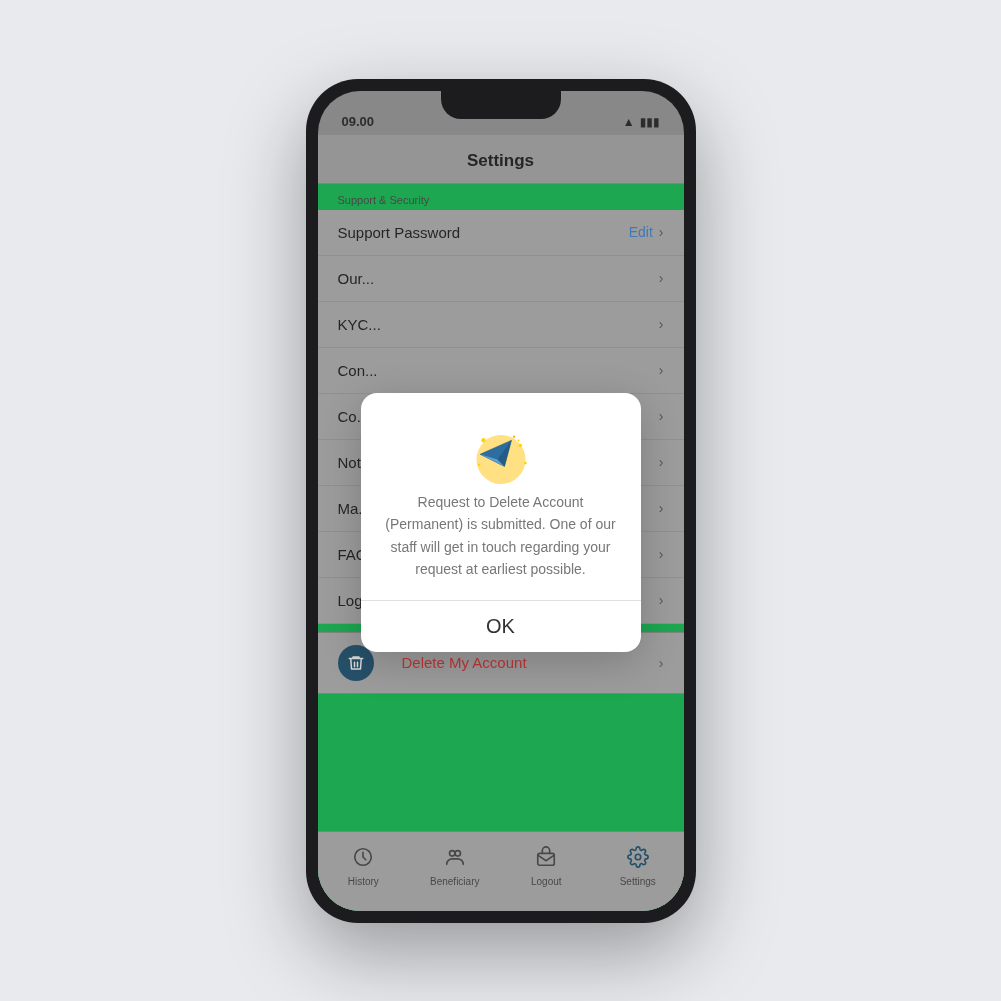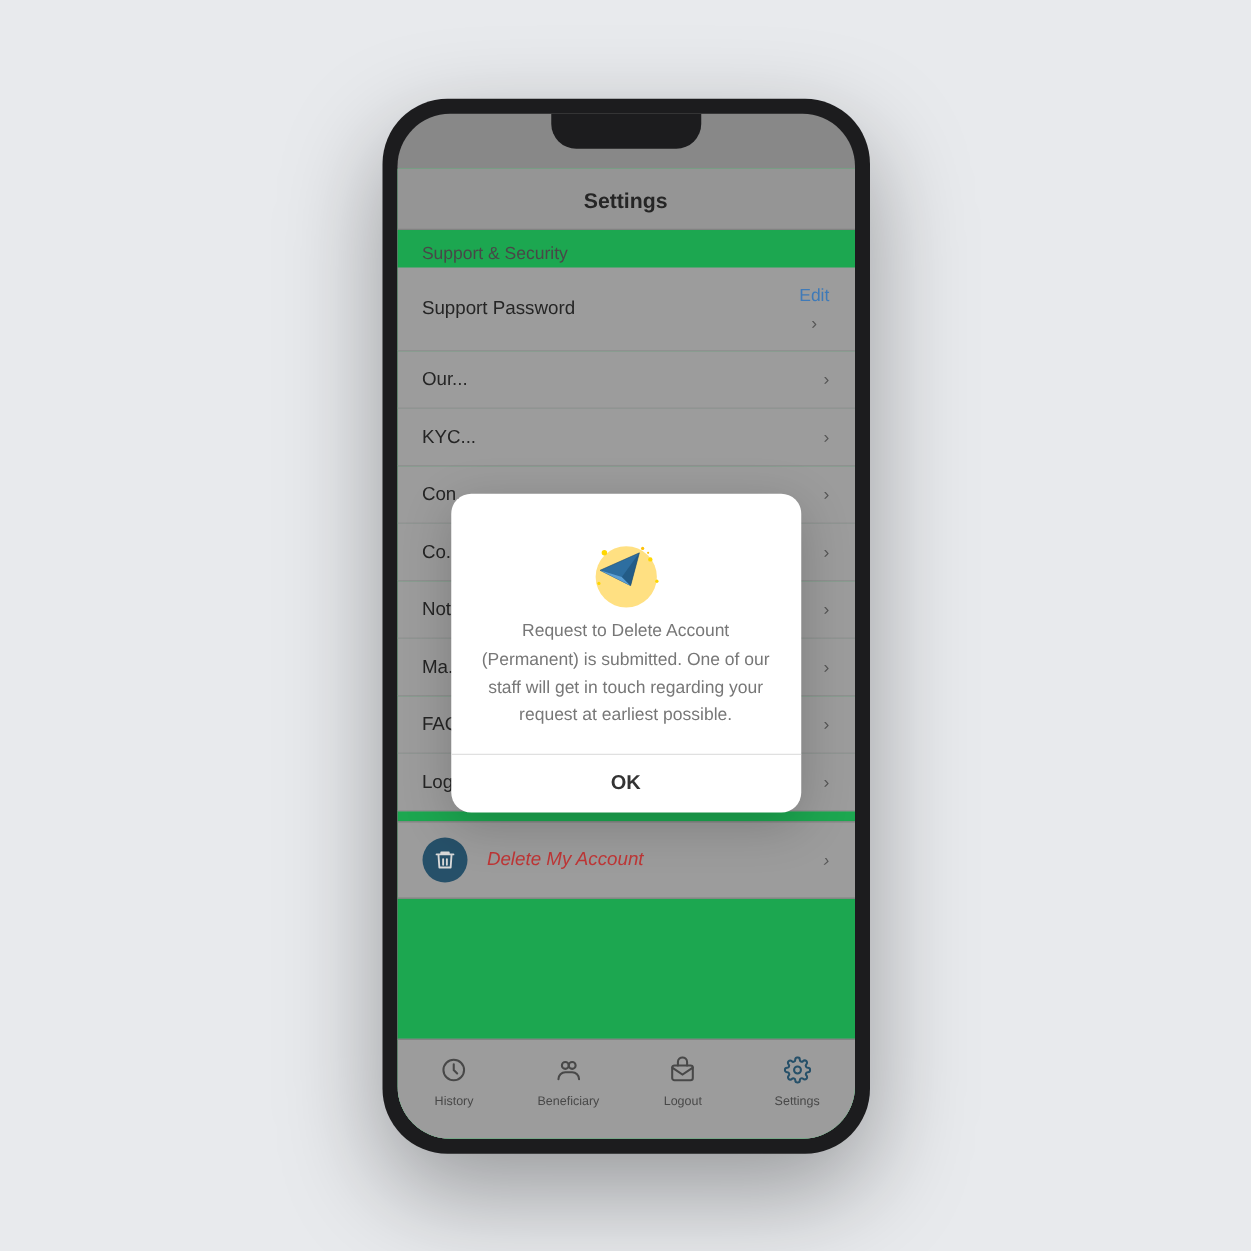--- a/index.html
+++ b/index.html
@@ -101,21 +101,21 @@
       text-align: center;
       padding: 16px 0 12px;
       font-size: 17px;
       font-weight: 600;
       color: #2c2c2c;
       border-bottom: 1px solid #999;
     }
 
     .section-label {
       padding: 10px 20px 4px;
-      font-size: 14px;
+      font-size: 11px;
       color: #555;
       font-weight: 500;
     }
 
     .settings-item {
       background: #b8b8b8;
       padding: 14px 20px;
       display: flex;
       align-items: center;
       justify-content: space-between;
@@ -136,32 +136,30 @@
 
     .chevron {
       color: #666;
       font-size: 14px;
     }
 
     .settings-item-right {
       display: flex;
       align-items: center;
       gap: 6px;
-      flex-direction: column;
     }
 
     .delete-row {
       background: #b8b8b8;
       padding: 12px 20px;
       display: flex;
       align-items: center;
-      gap: 16px;
+      gap: 28px;
       border-top: 1px solid #999;
       border-bottom: 1px solid #999;
-      font-style: italic;
     }
 
     .delete-icon-circle {
       width: 36px;
       height: 36px;
       background: #2d5f7c;
       border-radius: 50%;
       display: flex;
       align-items: center;
       justify-content: center;
@@ -263,42 +261,49 @@
 
     .modal-divider {
       height: 1px;
       background: #e0e0e0;
     }
 
     .modal-ok-btn {
       width: 100%;
       padding: 14px;
       text-align: center;
-      font-size: 16px;
+      font-size: 20px;
       color: #333;
-      font-weight: 700;
+      font-weight: 400;
       background: none;
       border: none;
       cursor: pointer;
     }
 
     
     .plane-illustration {
       width: 70px;
       height: 70px;
     }
   </style>
 </head>
 <body>
 
 <div class="phone-wrapper">
   <div class="phone-screen">
 
     <div class="notch"></div>
 
+    <div class="status-bar">
+      <span class="status-time">09.00</span>
+      <div class="status-icons">
+        <span class="wifi-icon">▲</span>
+        <span class="battery-icon">▮▮▮</span>
+      </div>
+    </div>
 
     <div class="screen-inner">
       <div class="settings-bg">
 
         <div class="settings-header">
           <span>Settings</span>
         </div>
 
         <div class="section-label">Support &amp; Security</div>
 

